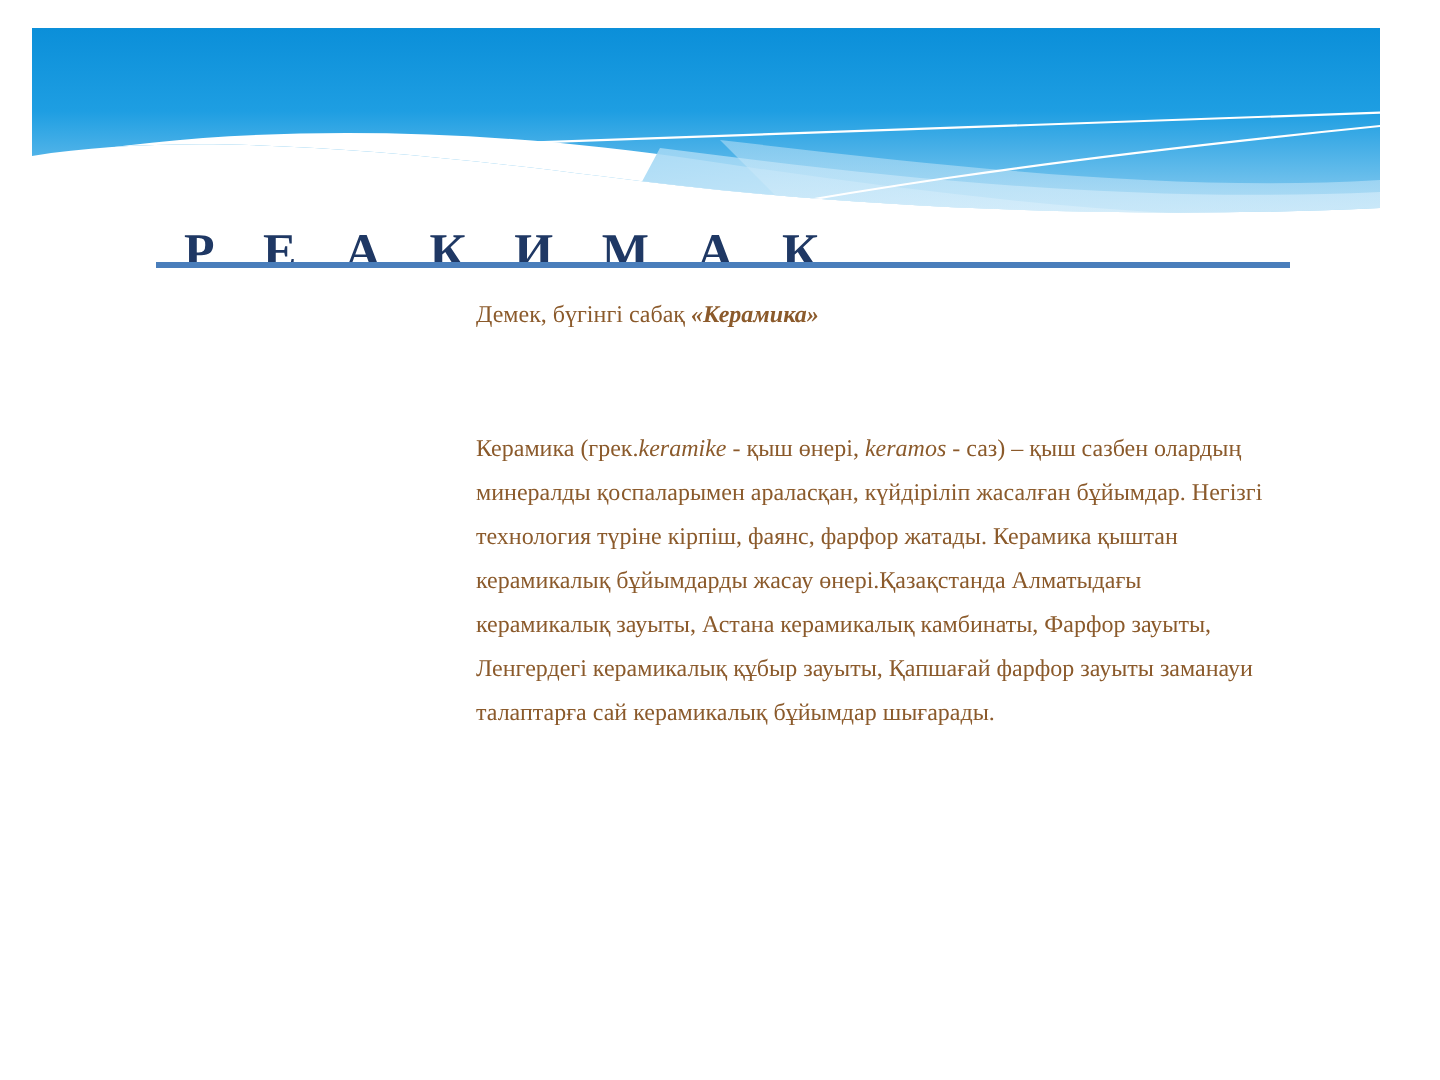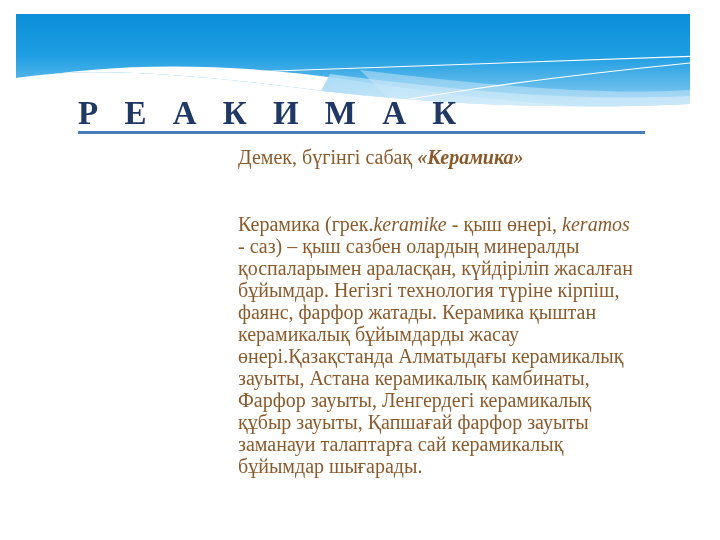--- a/index.html
+++ b/index.html
@@ -23,23 +23,23 @@
     width: 720px;
     height: 130px;
     pointer-events: none;
   }
 
   
   #slide-title {
     position: absolute;
     left: 76px;
     top: 96px;
-    margin: 2px;
+    margin: 16px;
     font-family: "Liberation Serif", "DejaVu Serif", serif;
-    font-size: 33px;
+    font-size: 25px;
     font-weight: 700;
     line-height: 30px;
     letter-spacing: 9px;
     color: #1F3864;
     white-space: nowrap;
   }
 
   #title-rule {
     position: absolute;
     left: 78px;
@@ -53,21 +53,21 @@
   #body-block {
     position: absolute;
     left: 238px;
     top: 146px;
     width: 400px;
   }
 
   .body-line {
     margin: 0;
     font-family: "Liberation Serif", "DejaVu Serif", serif;
-    font-size: 20px;
+    font-size: 12px;
     line-height: 22px;
     color: #8B5A2B;
   }
 
   #lead-line {
     margin-bottom: 16px;
   }
 
   .term-emph {
     font-weight: 700;

